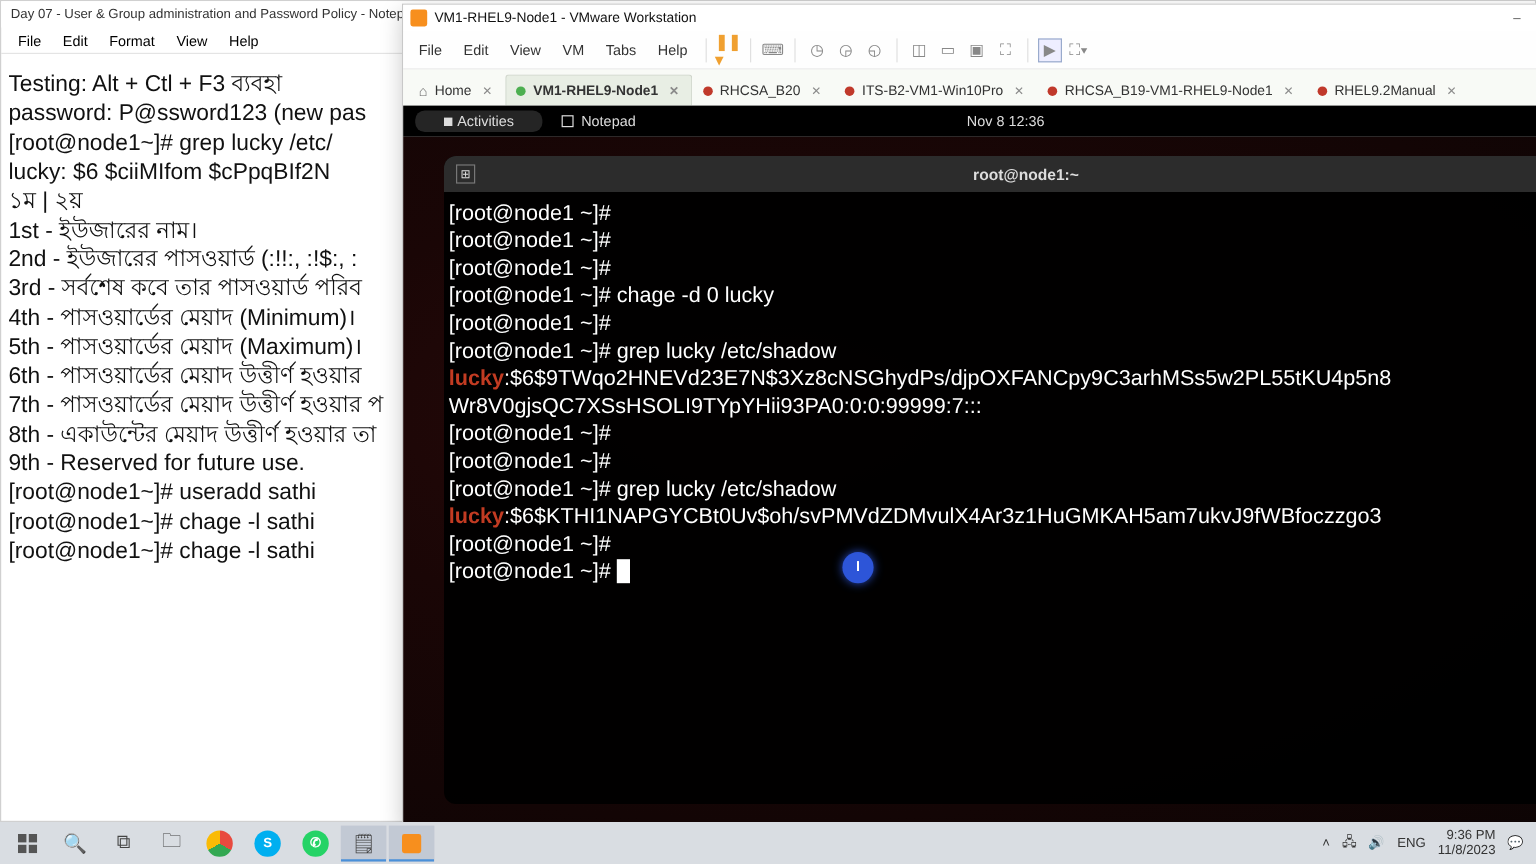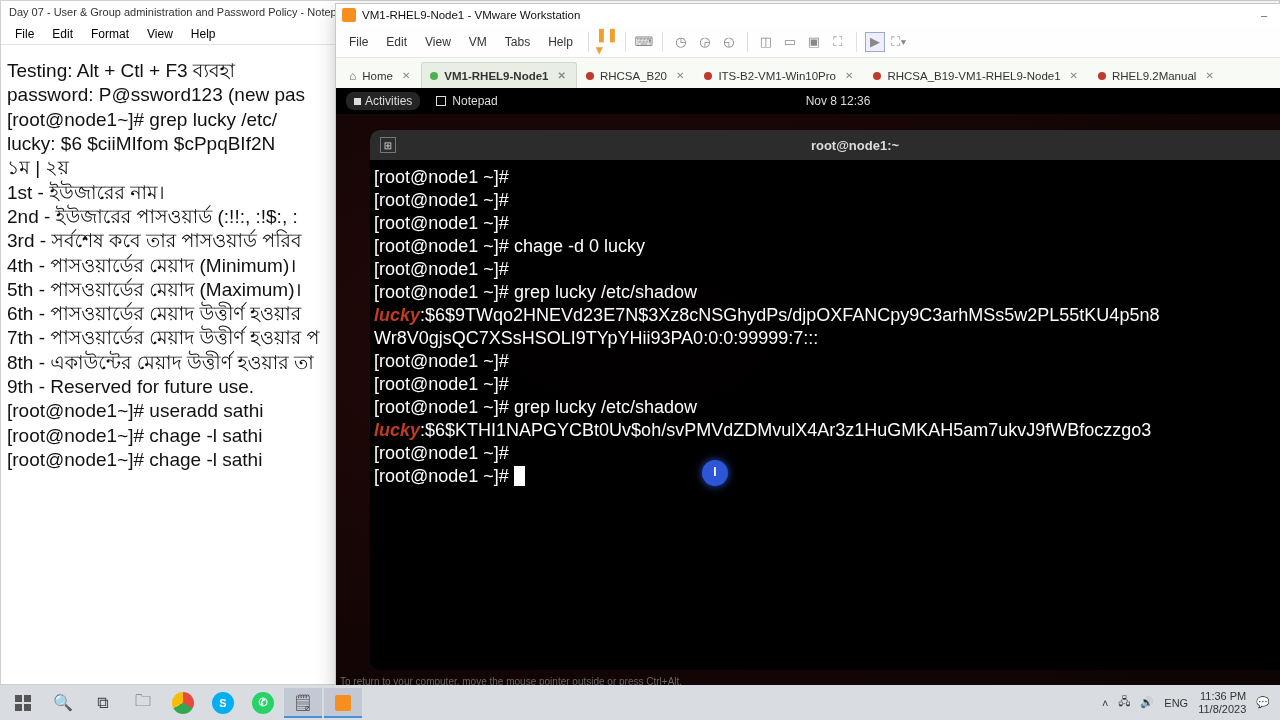--- a/index.html
+++ b/index.html
@@ -32,38 +32,38 @@
 .vmware-tabs { height: 30px; background: #f8faf6; display:flex; align-items:flex-end; padding: 0 4px; overflow:hidden; }
 .vm-tab { height: 26px; padding: 0 10px 0 8px; display:flex; align-items:center; gap:6px; font-size: 11.5px; color:#333; border: 1px solid transparent; border-bottom:none; border-radius: 3px 3px 0 0; position:relative; white-space:nowrap; }
 .vm-tab.active { background: #e8eee4; border-color:#d0d6cc; font-weight: 600; }
 .vm-tab .close-x { color:#8a8a8a; font-size:10px; margin-left:3px;}
 .vm-tab .dot { width:8px; height:8px; background:#4caf50; border-radius:50%; }
 .vm-tab .dot.red { background:#c0392b; }
 .vm-tab .home-ic { font-size:12px; color:#666;}
 
 
 .gnome-topbar { height: 26px; background: #000; color:#ddd; display:flex; align-items:center; padding: 0 10px; font-size:12px; position:relative;}
-.gnome-topbar .activities { background:#252525; padding:2px 8px; border-radius:8px; display:flex; align-items:center; gap:4px;}
+.gnome-topbar .activities { background:#252525; padding:2px 24px; border-radius:8px; display:flex; align-items:center; gap:4px;}
 .gnome-topbar .activities .sq{ width:7px;height:7px;background:#ddd;}
 .gnome-topbar .app-label { margin-left:16px; display:flex; align-items:center; gap:6px;}
 .gnome-topbar .app-label .term-ic{ width:10px;height:10px; border:1px solid #ddd;}
 .gnome-topbar .clock { position:absolute; left:50%; transform:translateX(-50%);}
 .gnome-topbar .tray { margin-left:auto; font-size:13px;}
 
 .gnome-wallpaper { flex:1; background: radial-gradient(ellipse at 30% 40%, #2a0a0a 0%, #1a0606 40%, #0c0404 100%); position:relative; overflow:hidden;}
 
 
 .terminal-window { position:absolute; top:16px; left:34px; right:0; bottom:18px; background:rgba(0,0,0,0.95); border-radius: 10px 0 0 10px; overflow:hidden; display:flex; flex-direction:column;}
 .terminal-titlebar { height:30px; background:#2c2c2c; display:flex; align-items:center; padding:0 10px; color:#ddd; font-size:13px; position:relative;}
 .terminal-titlebar .newtab{ width:16px; height:16px; border:1px solid #777; display:flex; align-items:center; justify-content:center; font-size:10px;}
 .terminal-titlebar .ttl { position:absolute; left:50%; transform:translateX(-50%); font-weight:600;}
 .terminal-titlebar .search-ic{ margin-left:auto; font-size:12px;}
 .terminal-body { flex:1; padding: 6px 4px; font-family: "DejaVu Sans Mono", Consolas, monospace; font-size: 18px; line-height: 1.28; color:#fff; overflow:hidden; position:relative;}
 .term-line { white-space: pre; }
-.red { color:#c23b22; font-weight:bold;font-style:italic;}
+.red { color:#c23b22; font-weight:bold;}
 .highlight { background:#fff; color:#000; }
 .cursor-block { display:inline-block; width:11px; height:20px; background:#fff; vertical-align:text-bottom;}
 
 .blue-dot { position:absolute; width:26px; height:26px; background:#2d55d8; border-radius:50%; box-shadow:0 0 8px rgba(45,85,216,0.9); display:flex; align-items:center; justify-content:center; color:#fff; font-size:12px; font-weight:bold;}
 .hint { position:absolute; bottom:1px; left:4px; font-size:10px; color:#666; }
 
 
 .right-peek { position:absolute; top:354px; left:1216px; font-family: Consolas, monospace; font-size:19px; color:#111; }
 
 
@@ -235,21 +235,20 @@
 <div class="term-line"><span>Wr8V0gjsQC7XSsHSOLI9TYpYHii93PA0:0:0:99999:7:::</span></div>
 <div class="term-line"><span>[root@node1 ~]# </span></div>
 <div class="term-line"><span>[root@node1 ~]# </span></div>
 <div class="term-line"><span>[root@node1 ~]# </span><span>grep lucky /etc/shadow</span></div>
 <div class="term-line"><span class="red">lucky</span><span>:$6$KTHI1NAPGYCBt0Uv$oh/svPMVdZDMvulX4Ar3z1HuGMKAH5am7ukvJ9fWBfoczzgo3</span></div>
 <div class="term-line"><span>[root@node1 ~]# </span></div>
 <div class="term-line"><span>[root@node1 ~]# </span><span class="cursor-block"></span></div>
         <div class="blue-dot" style="top:300px; left:332px;">I</div>
       </div>
     </div>
-    <span class="hint">To return to your computer, move the mouse pointer outside or press Ctrl+Alt.</span>
   </div>
 </div>
 
 <div class="taskbar">
   <div class="tb-box start">
     <svg viewBox="0 0 16 16">
         <rect x="0" y="0" width="7" height="7" fill="#555"></rect>
         <rect x="9" y="0" width="7" height="7" fill="#555"></rect>
         <rect x="0" y="9" width="7" height="7" fill="#555"></rect>
         <rect x="9" y="9" width="7" height="7" fill="#555"></rect>
@@ -270,18 +269,18 @@
   <div class="tb-box active">🗒</div>
   <div class="tb-box active">
       <span style="width:16px;height:16px;background:#f78f1e;border-radius:2px;"></span>
     </div>
   <div class="tray">
     <span>˄</span>
     <span>🖧</span>
     <span>🔊</span>
     <span>ENG</span>
     <div class="clock-stack">
-      <div>11:36 PM</div>
+      <div>9:36 PM</div>
       <div>11/8/2023</div>
     </div>
     <span>💬</span>
   </div>
 </div>
 
 </body></html>

